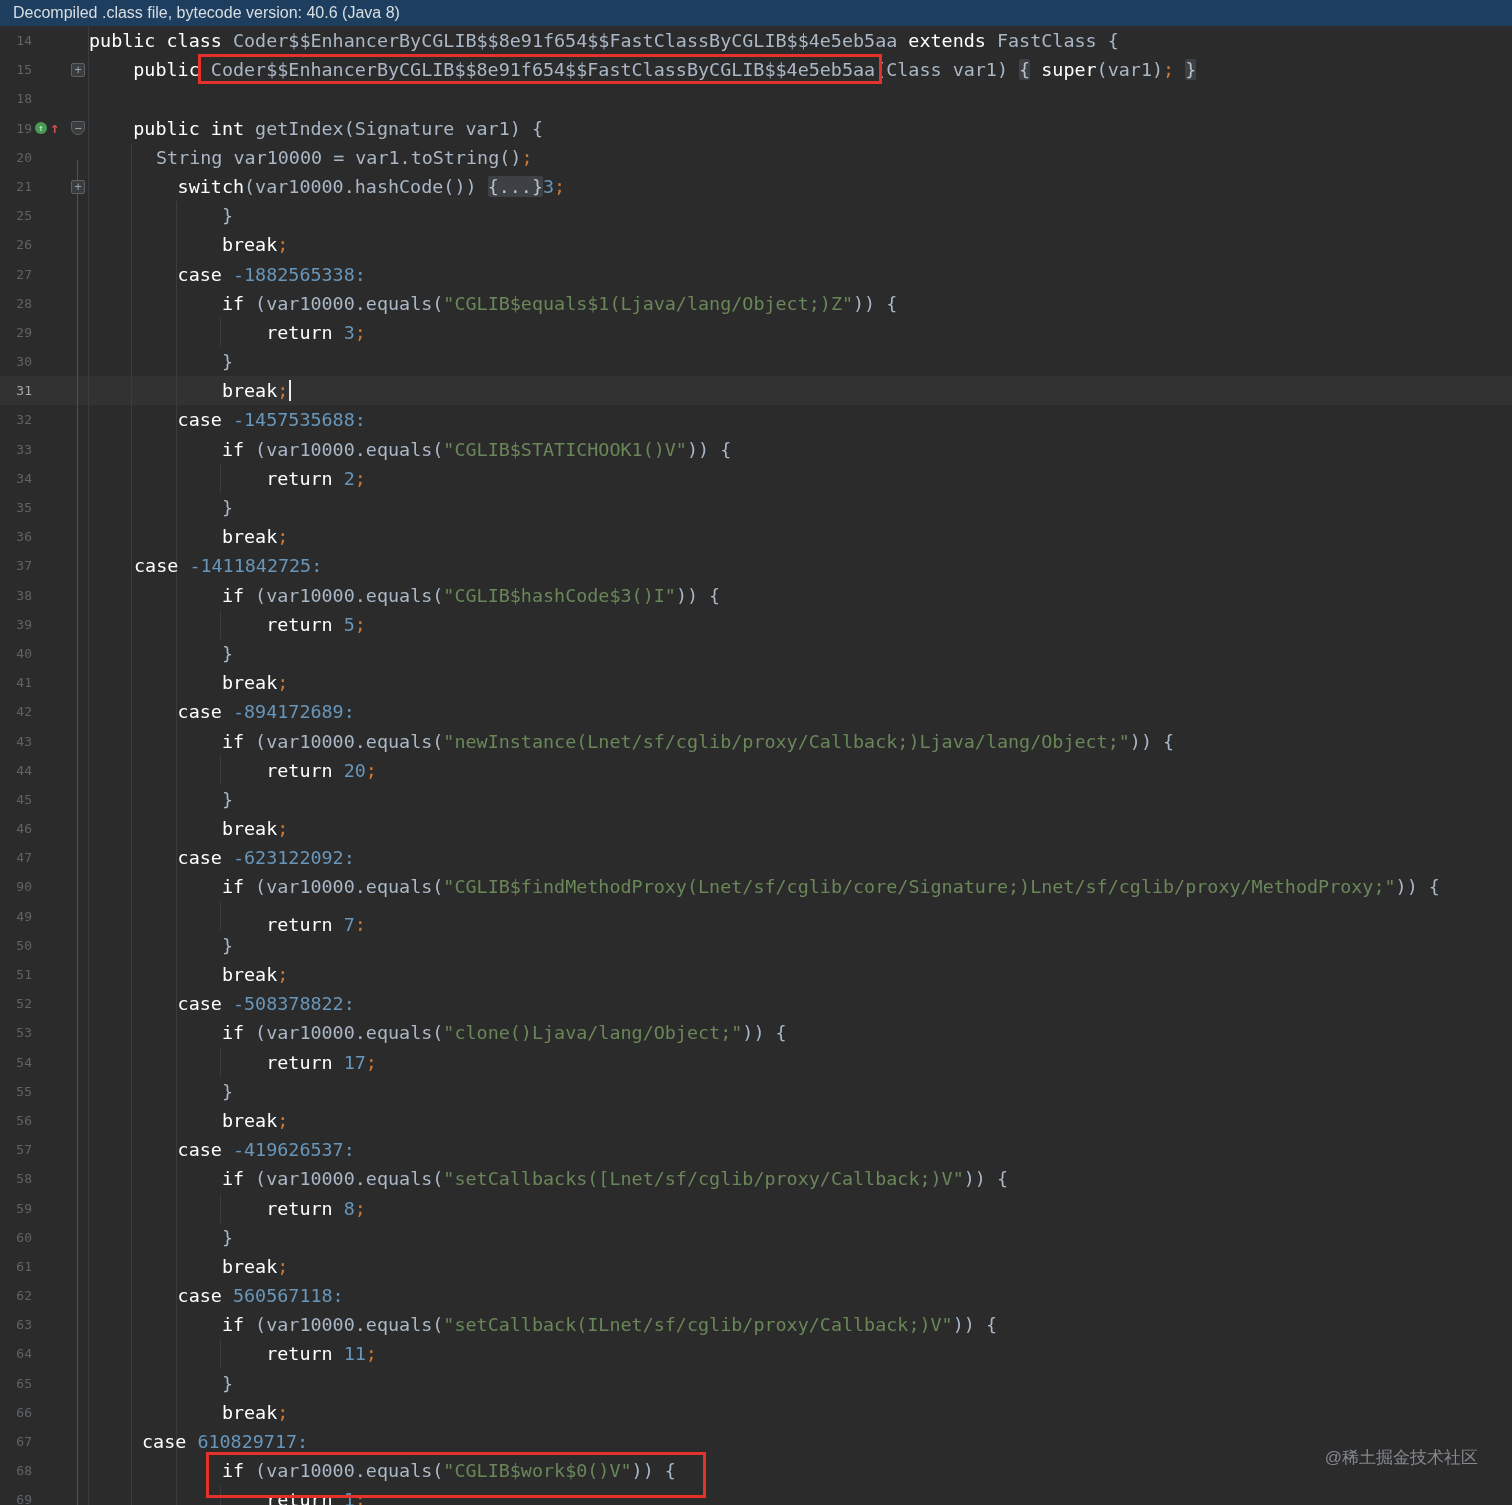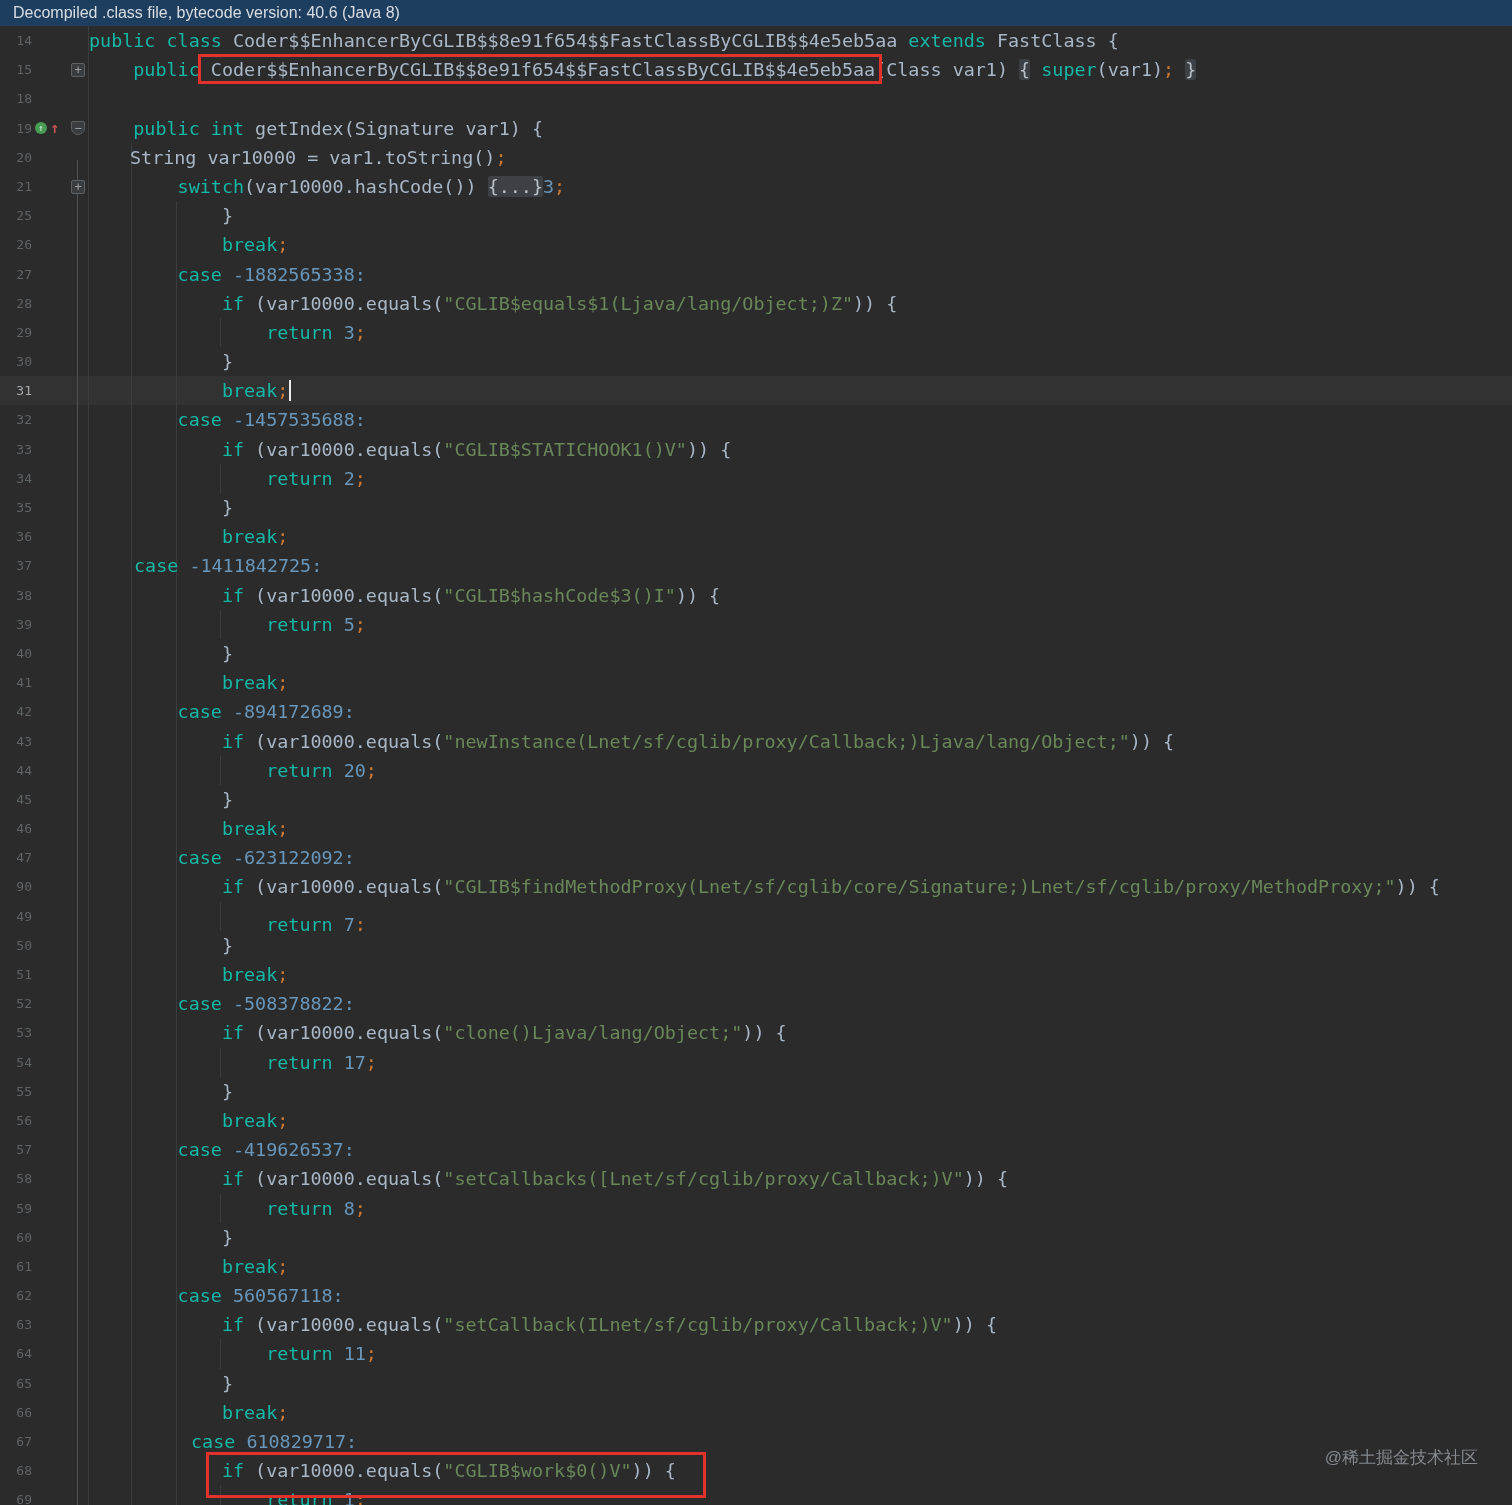--- a/index.html
+++ b/index.html
@@ -34,21 +34,21 @@
   .ovr{position:absolute;left:35px;top:50%;transform:translateY(-50%);display:flex;align-items:center;z-index:3;}
   .ovr .oc{
     display:inline-block;width:12px;height:12px;border-radius:50%;
     background:#499C54;color:#E8F5E9;font-style:normal;font-size:9px;
     line-height:12px;text-align:center;
   }
   .ovr .oa{font-style:normal;color:#C75450;font-weight:bold;font-size:15px;line-height:14px;margin-left:3px;}
   .codearea{position:relative;flex:1;white-space:pre;overflow:hidden;}
   .guide{position:absolute;top:0;bottom:0;width:1px;background:#3A3D40;}
   .toks{position:relative;display:inline-block;}
-  .kw{color:#14b8a6;}
+  .kw{color:#ffffff;}
   .pl{color:#A9B7C6;}
   .str{color:#6A8759;}
   .num{color:#6897BB;}
   .semi{color:#CC7832;}
   .fold{background:#3D4145;color:#BAC1C9;border-radius:2px;}
   .caret{display:inline-block;width:2px;height:21px;background:#ECECEC;vertical-align:-4px;margin-left:1px;}
   
   .foldline{position:absolute;left:77px;top:160px;bottom:0;width:1px;background:#4E5254;z-index:1;}
   .gutsep{position:absolute;left:88px;top:26px;bottom:0;width:1px;background:#3A3D40;z-index:1;}
   
@@ -100,21 +100,21 @@
             <i class="oa">↑</i>
           </span>
           <span class="fm minus">−</span>
         </div>
         <div class="codearea"><span class="toks" style="margin-left: 44.3px;"><span class="kw">public </span><span class="kw">int </span><span class="pl">getIndex(Signature var1) {</span></span></div>
       </div>
       <div class="row">
         <div class="gut">
           <span class="lnum">20</span>
         </div>
-        <div class="codearea"><i class="guide" style="left: 42.3px;"></i><span class="toks" style="margin-left: 41px;"><span class="pl">String var10000 = var1.toString()</span><span class="semi">;</span></span></div>
+        <div class="codearea"><i class="guide" style="left: 42.3px;"></i><span class="toks" style="margin-left: 67px;"><span class="pl">String var10000 = var1.toString()</span><span class="semi">;</span></span></div>
       </div>
       <div class="row">
         <div class="gut">
           <span class="lnum">21</span>
           <span class="fm plus">+</span>
         </div>
         <div class="codearea"><i class="guide" style="left: 42.3px;"></i><span class="toks" style="margin-left: 88.6px;"><span class="kw">switch</span><span class="pl">(var10000.hashCode()) </span><span class="fold">{...}</span><span class="num">3</span><span class="semi">;</span></span></div>
       </div>
       <div class="row">
         <div class="gut">
@@ -365,21 +365,21 @@
       <div class="row">
         <div class="gut">
           <span class="lnum">66</span>
         </div>
         <div class="codearea"><i class="guide" style="left: 42.3px;"></i><i class="guide" style="left: 86.6px;"></i><span class="toks" style="margin-left: 132.9px;"><span class="kw">break</span><span class="semi">;</span></span></div>
       </div>
       <div class="row">
         <div class="gut">
           <span class="lnum">67</span>
         </div>
-        <div class="codearea"><i class="guide" style="left: 42.3px;"></i><i class="guide" style="left: 86.6px;"></i><span class="toks" style="margin-left: 102px;"><span class="kw">case </span><span class="num">610829717:</span></span></div>
+        <div class="codearea"><i class="guide" style="left: 42.3px;"></i><i class="guide" style="left: 86.6px;"></i><span class="toks" style="margin-left: 53px;"><span class="kw">case </span><span class="num">610829717:</span></span></div>
       </div>
       <div class="row">
         <div class="gut">
           <span class="lnum">68</span>
         </div>
         <div class="codearea"><i class="guide" style="left: 42.3px;"></i><i class="guide" style="left: 86.6px;"></i><span class="toks" style="margin-left: 132.9px;"><span class="kw">if</span><span class="pl"> (var10000.equals(</span><span class="str">"CGLIB$work$0()V"</span><span class="pl">)) {</span></span></div>
       </div>
       <div class="row">
         <div class="gut">
           <span class="lnum">69</span>

